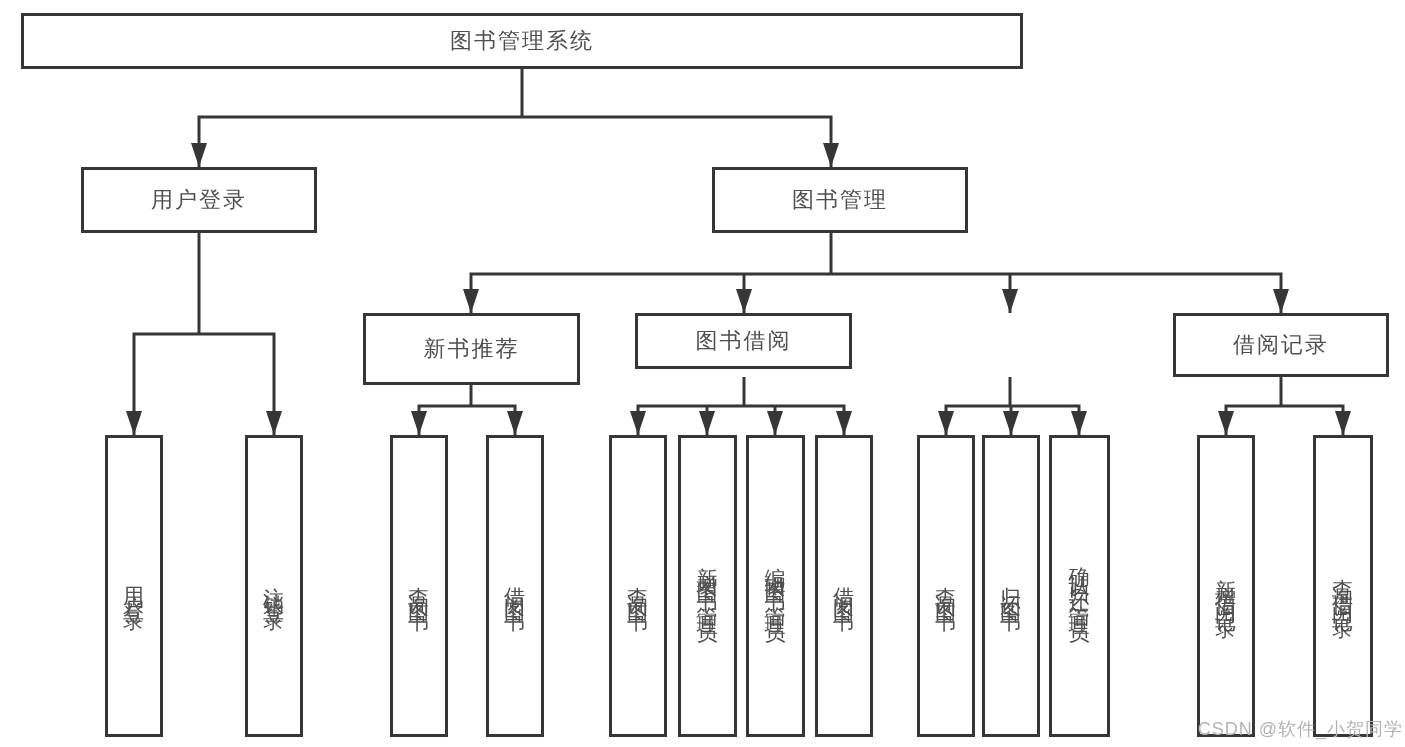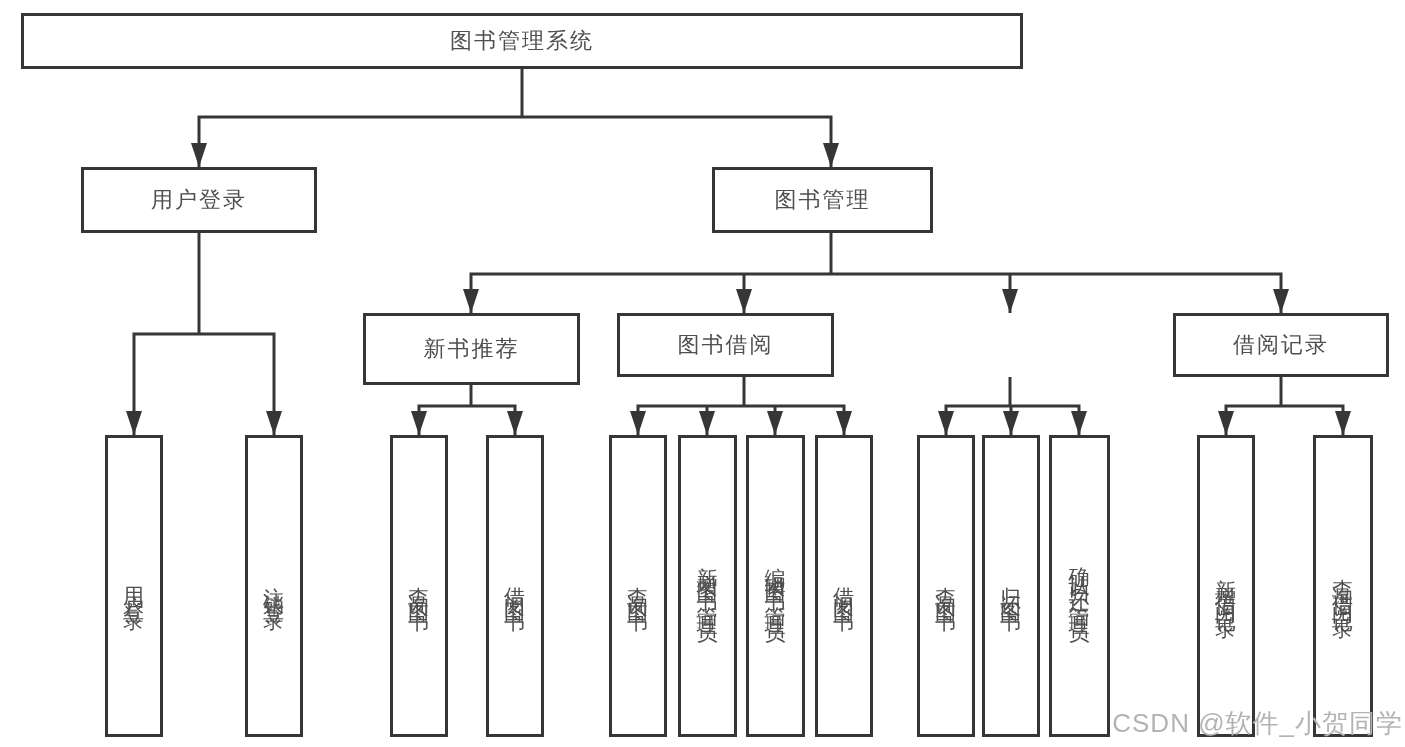--- a/index.html
+++ b/index.html
@@ -36,21 +36,21 @@
     writing-mode:vertical-rl;
     text-orientation:mixed;
     font-size:21px;
     letter-spacing:8px;
     line-height:1;
     white-space:nowrap;
   }
   #watermark{
     position:absolute;
     right:2px;bottom:6px;
-    font-size:26px;
+    font-size:18px;
     color:var(--watermark);
     letter-spacing:1px;
     z-index:5;
     white-space:nowrap;
     margin-top:44px;
   }
 </style>
 </head>
 <body>
 
@@ -118,28 +118,28 @@
     </g>
   </svg>
 
   <div class="node hnode" style="left:21px;top:13px;width:1002px;height:56px">
     <span>图书管理系统</span>
   </div>
 
   <div class="node hnode" style="left:81px;top:167px;width:236px;height:66px">
     <span>用户登录</span>
   </div>
-  <div class="node hnode" style="left:712px;top:167px;width:221px;height:66px">
+  <div class="node hnode" style="left:712px;top:167px;width:256px;height:66px">
     <span>图书管理</span>
   </div>
 
   <div class="node hnode" style="left:363px;top:313px;width:217px;height:72px">
     <span>新书推荐</span>
   </div>
-  <div class="node hnode" style="left:617px;top:313px;width:217px;height:64px">
+  <div class="node hnode" style="left:635px;top:313px;width:217px;height:56px">
     <span>图书借阅</span>
   </div>
   <div class="node hnode" style="left:1173px;top:313px;width:216px;height:64px">
     <span>借阅记录</span>
   </div>
 
   <div class="node leaf" style="left:105px;top:435px;width:58px;height:302px">
     <span class="vtext">用户登录</span>
   </div>
   <div class="node leaf" style="left:245px;top:435px;width:58px;height:302px">

